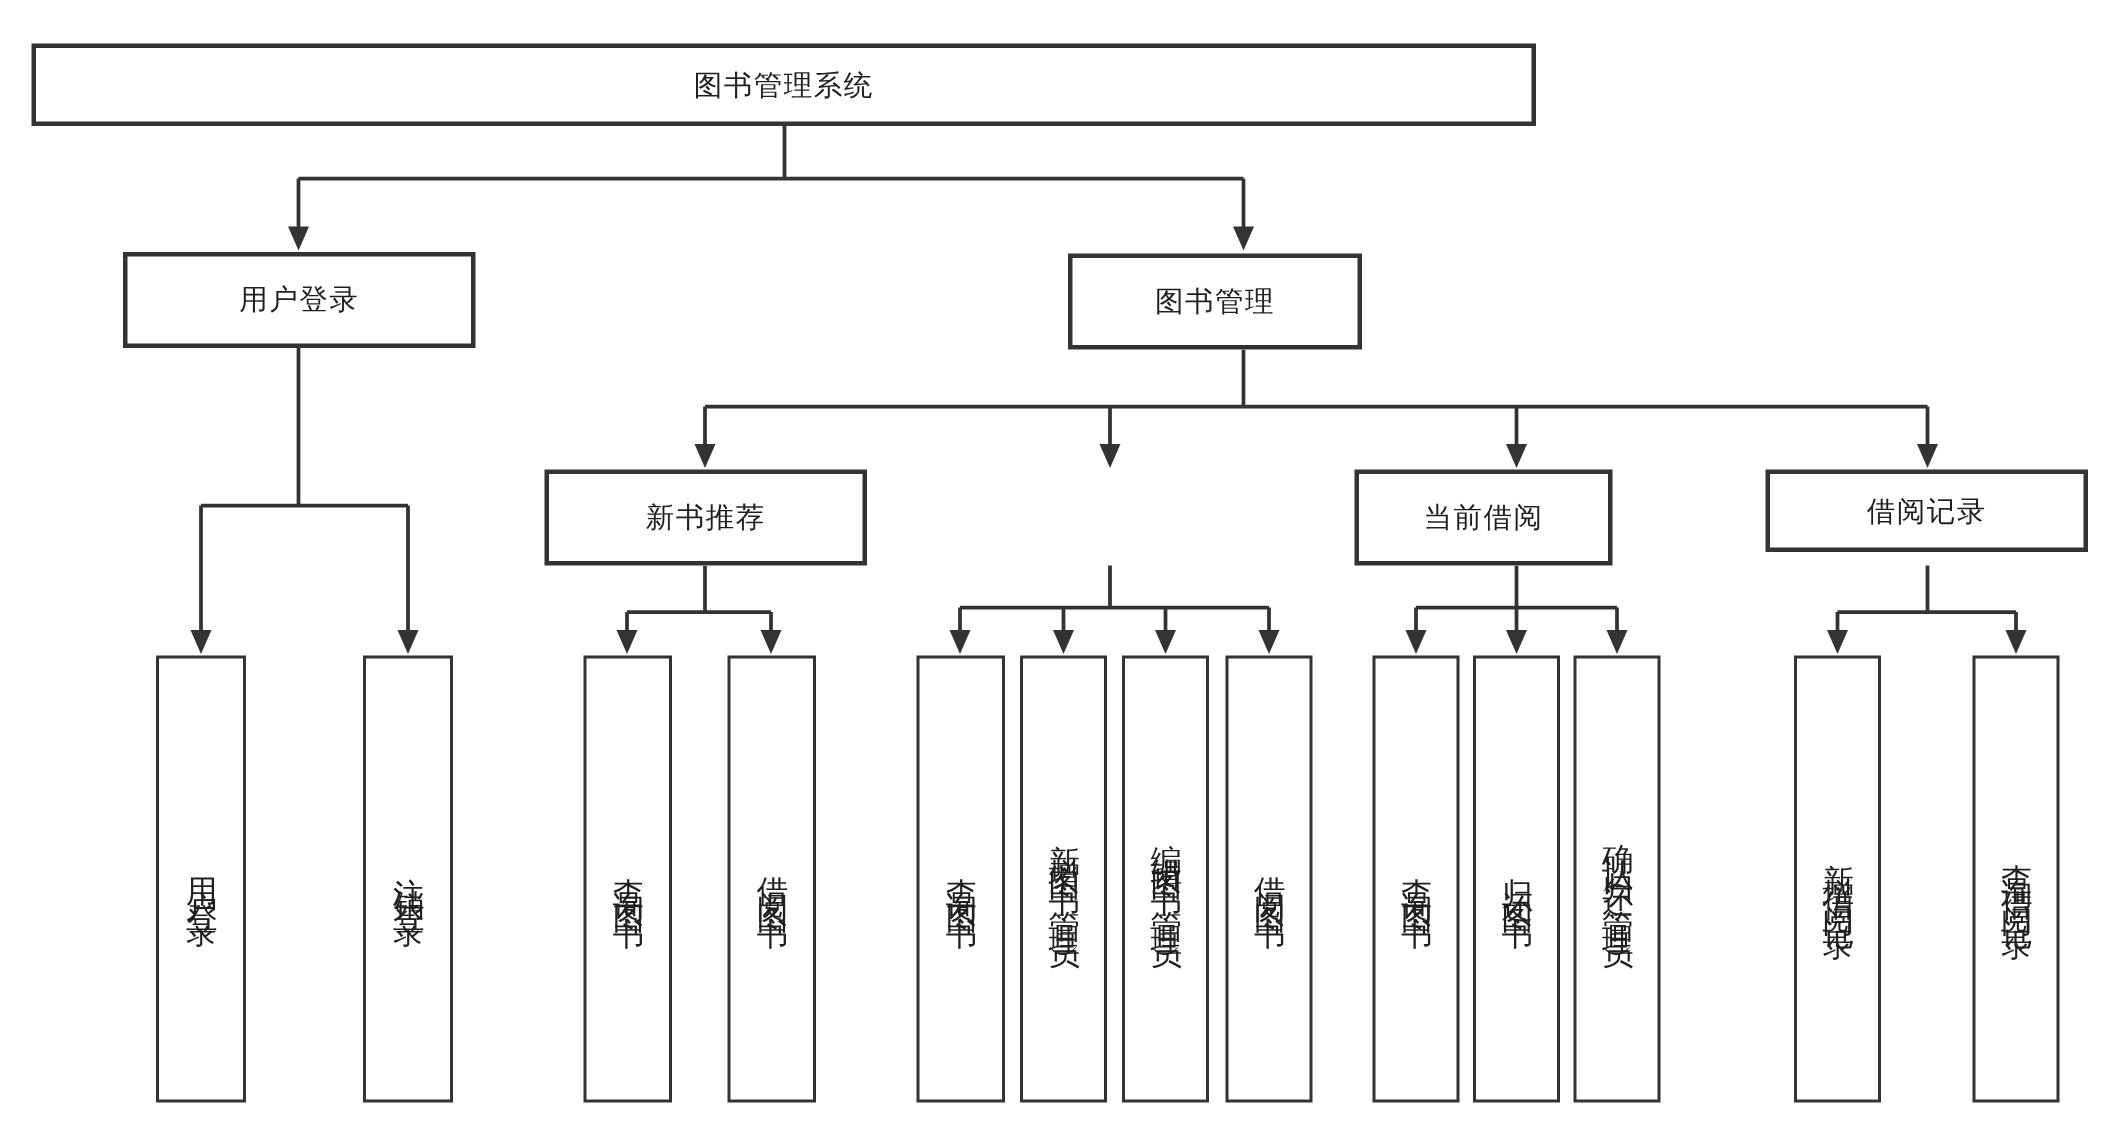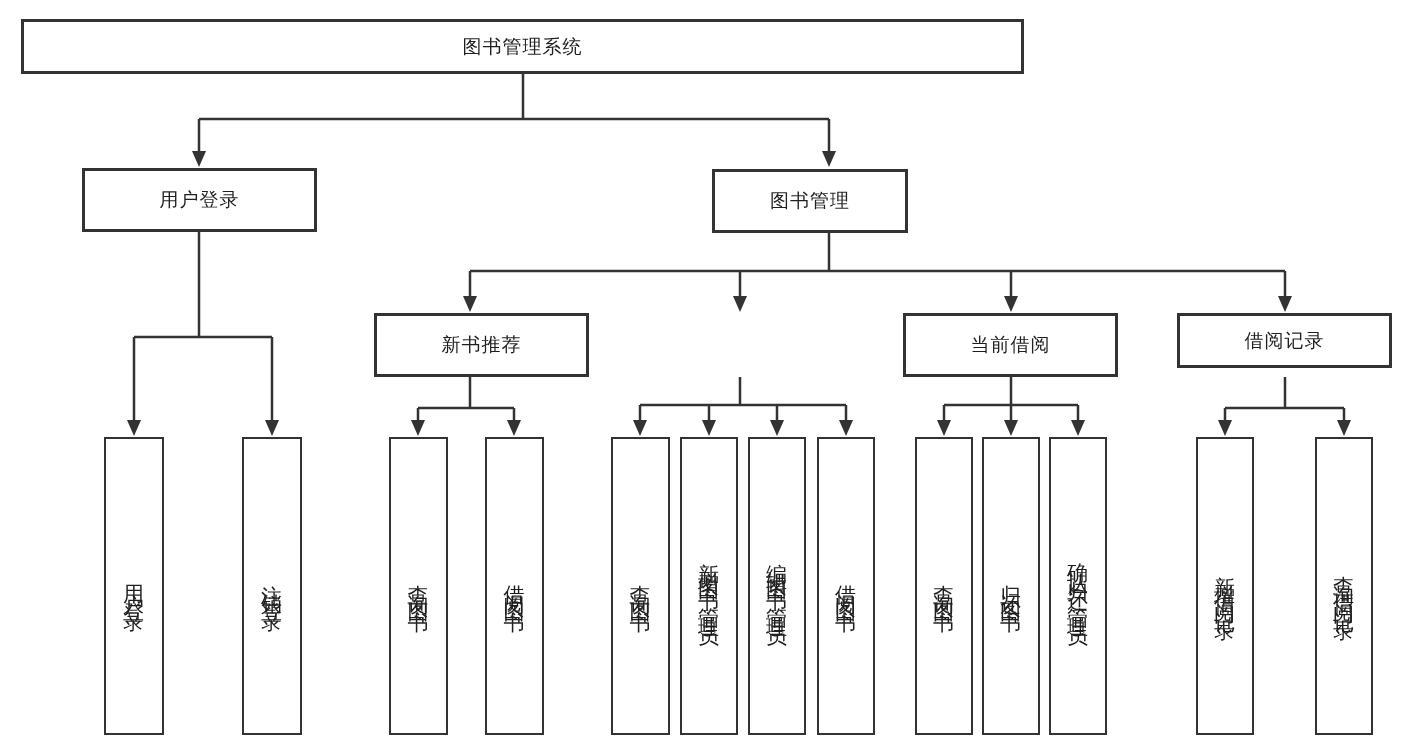--- a/index.html
+++ b/index.html
@@ -97,27 +97,27 @@
     <path class="line" d="M1011,377 V405 M944,405 H1078 M944,405 V422 M1011,405 V422 M1078,405 V422"></path>
     <path class="arrowhead" d="M937,420 L951,420 L944,436 Z"></path>
     <path class="arrowhead" d="M1004,420 L1018,420 L1011,436 Z"></path>
     <path class="arrowhead" d="M1071,420 L1085,420 L1078,436 Z"></path>
 
     <path class="line" d="M1285,377 V408 M1225,408 H1344 M1225,408 V422 M1344,408 V422"></path>
     <path class="arrowhead" d="M1218,420 L1232,420 L1225,436 Z"></path>
     <path class="arrowhead" d="M1337,420 L1351,420 L1344,436 Z"></path>
   </svg>
 
-  <div class="box h" style="left:21px; top:19px; width:1003px; height:55px;">图书管理系统</div>
+  <div class="box h" style="left:21px; top:29px; width:1003px; height:55px;">图书管理系统</div>
 
   <div class="box h" style="left:82px; top:168px; width:235px; height:64px;">用户登录</div>
   <div class="box h" style="left:712px; top:169px; width:196px; height:64px;">图书管理</div>
 
-  <div class="box h" style="left:374px; top:313px; width:215px; height:64px;">新书推荐</div>
-  <div class="box h" style="left:903px; top:313px; width:215px; height:64px;">当前借阅</div>
+  <div class="box h" style="left:363px; top:313px; width:215px; height:64px;">新书推荐</div>
+  <div class="box h" style="left:903px; top:313px; width:172px; height:64px;">当前借阅</div>
   <div class="box h" style="left:1177px; top:313px; width:215px; height:55px;">借阅记录</div>
 
   <div class="box leaf" style="left:104px; top:437px; width:60px; height:298px;">用户登录</div>
   <div class="box leaf" style="left:242px; top:437px; width:60px; height:298px;">注销登录</div>
 
   <div class="box leaf" style="left:389px; top:437px; width:59px; height:298px;">查询图书</div>
   <div class="box leaf" style="left:485px; top:437px; width:59px; height:298px;">借阅图书</div>
 
   <div class="box leaf" style="left:611px; top:437px; width:59px; height:298px;">查询图书</div>
   <div class="box leaf" style="left:680px; top:437px; width:58px; height:298px;">新增图书（管理员）</div>

